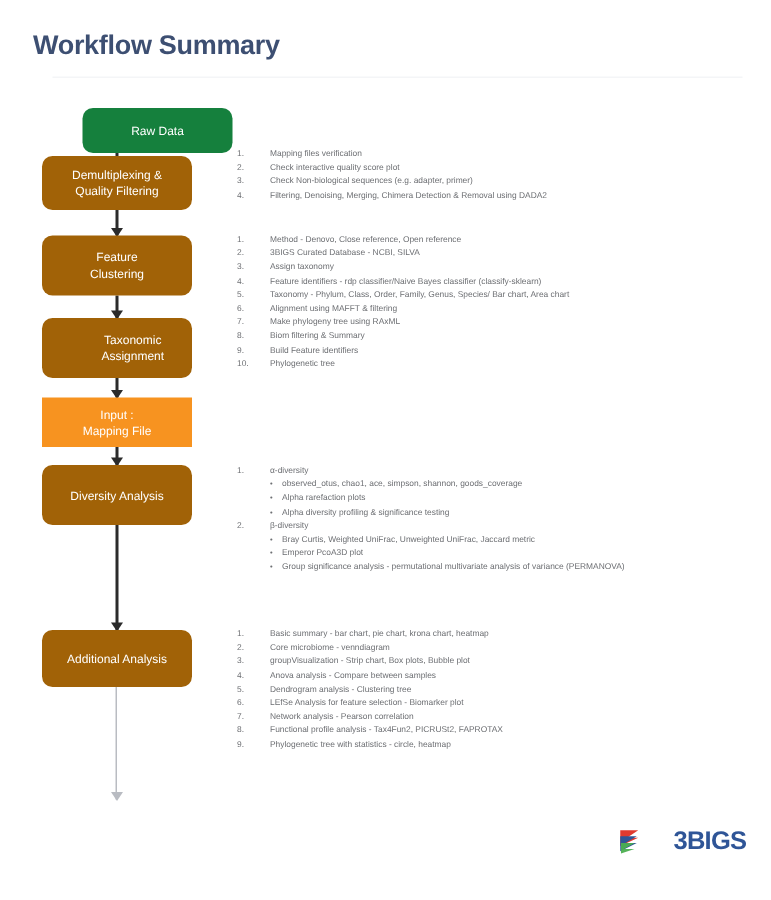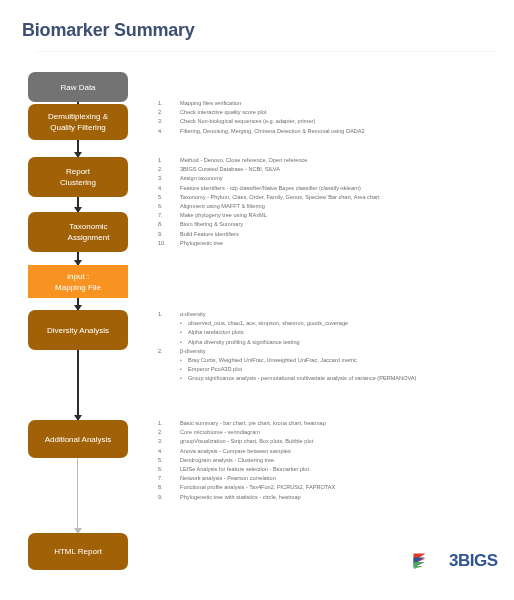--- a/index.html
+++ b/index.html
@@ -50,21 +50,21 @@
     display: flex;
     align-items: center;
     justify-content: center;
     text-align: center;
     color: #ffffff;
     font-size: 8px;
     line-height: 11px;
     border-radius: 7px;
     padding: 2px 4px;
   }
-  .flow-node.dark   { background: #737373; }
+  .flow-node.dark   { background: #15803d; margin-left: 27px; }
   .flow-node.blue   { background: #a16207; }
   .flow-node.orange { background: #f79320; border-radius: 0; }
 
   .connector {
     position: absolute;
     left: 77px;
     width: 1.6px;
     background: #2b2b2b;
   }
   .connector.light { background: #b9bcc2; width: 1.4px; }
@@ -137,21 +137,21 @@
     font-weight: bold;
     color: #2f5597;
     letter-spacing: -0.5px;
     line-height: 18px;
     margin-left: 20px;
   }
 </style>
 </head>
 <body>
 
-<div id="page-title">Biomarker Summary</div>
+<div id="page-title">Workflow Summary</div>
 
 <div id="header-divider"></div>
 
 <div id="flow-column">
     <div class="connector nohead" style="top: 102px; height: 2px;"></div>
     <div class="connector" style="top: 140px; height: 17px;">
       <div class="head"></div>
     </div>
     <div class="connector" style="top: 197px; height: 15px;">
       <div class="head"></div>
@@ -169,39 +169,36 @@
       <div class="head"></div>
     </div>
     <div class="flow-node dark" style="top: 72px; height: 30px;">
       <span style="white-space: pre-line;">Raw Data</span>
     </div>
     <div class="flow-node blue" style="top: 104px; height: 36px;">
       <span style="white-space: pre-line;">Demultiplexing &amp;
 Quality Filtering</span>
     </div>
     <div class="flow-node blue" style="top: 157px; height: 40px;">
-      <span style="white-space: pre-line;">Report
+      <span style="white-space: pre-line;">Feature
 Clustering</span>
     </div>
     <div class="flow-node blue" style="top: 212px; height: 40px; padding-left: 25px;">
       <span style="white-space: pre-line;">Taxonomic
 Assignment</span>
     </div>
     <div class="flow-node orange" style="top: 265px; height: 33px;">
       <span style="white-space: pre-line;">Input :
 Mapping File</span>
     </div>
     <div class="flow-node blue" style="top: 310px; height: 40px;">
       <span style="white-space: pre-line;">Diversity Analysis</span>
     </div>
     <div class="flow-node blue" style="top: 420px; height: 38px;">
       <span style="white-space: pre-line;">Additional Analysis</span>
-    </div>
-    <div class="flow-node blue" style="top: 533px; height: 37px;">
-      <span style="white-space: pre-line;">HTML Report</span>
     </div>
   </div>
 
 <div id="details-layer">
     <div class="detail-block" style="top: 99px;">
       <ol>
         <li class="num"><span class="marker">1.</span><span>Mapping files verification</span></li>
         <li class="num"><span class="marker">2.</span><span>Check interactive quality score plot</span></li>
         <li class="num"><span class="marker">3.</span><span>Check Non-biological sequences (e.g. adapter, primer)</span></li>
         <li class="num"><span class="marker">4.</span><span>Filtering, Denoising, Merging, Chimera Detection &amp; Removal using DADA2</span></li>

